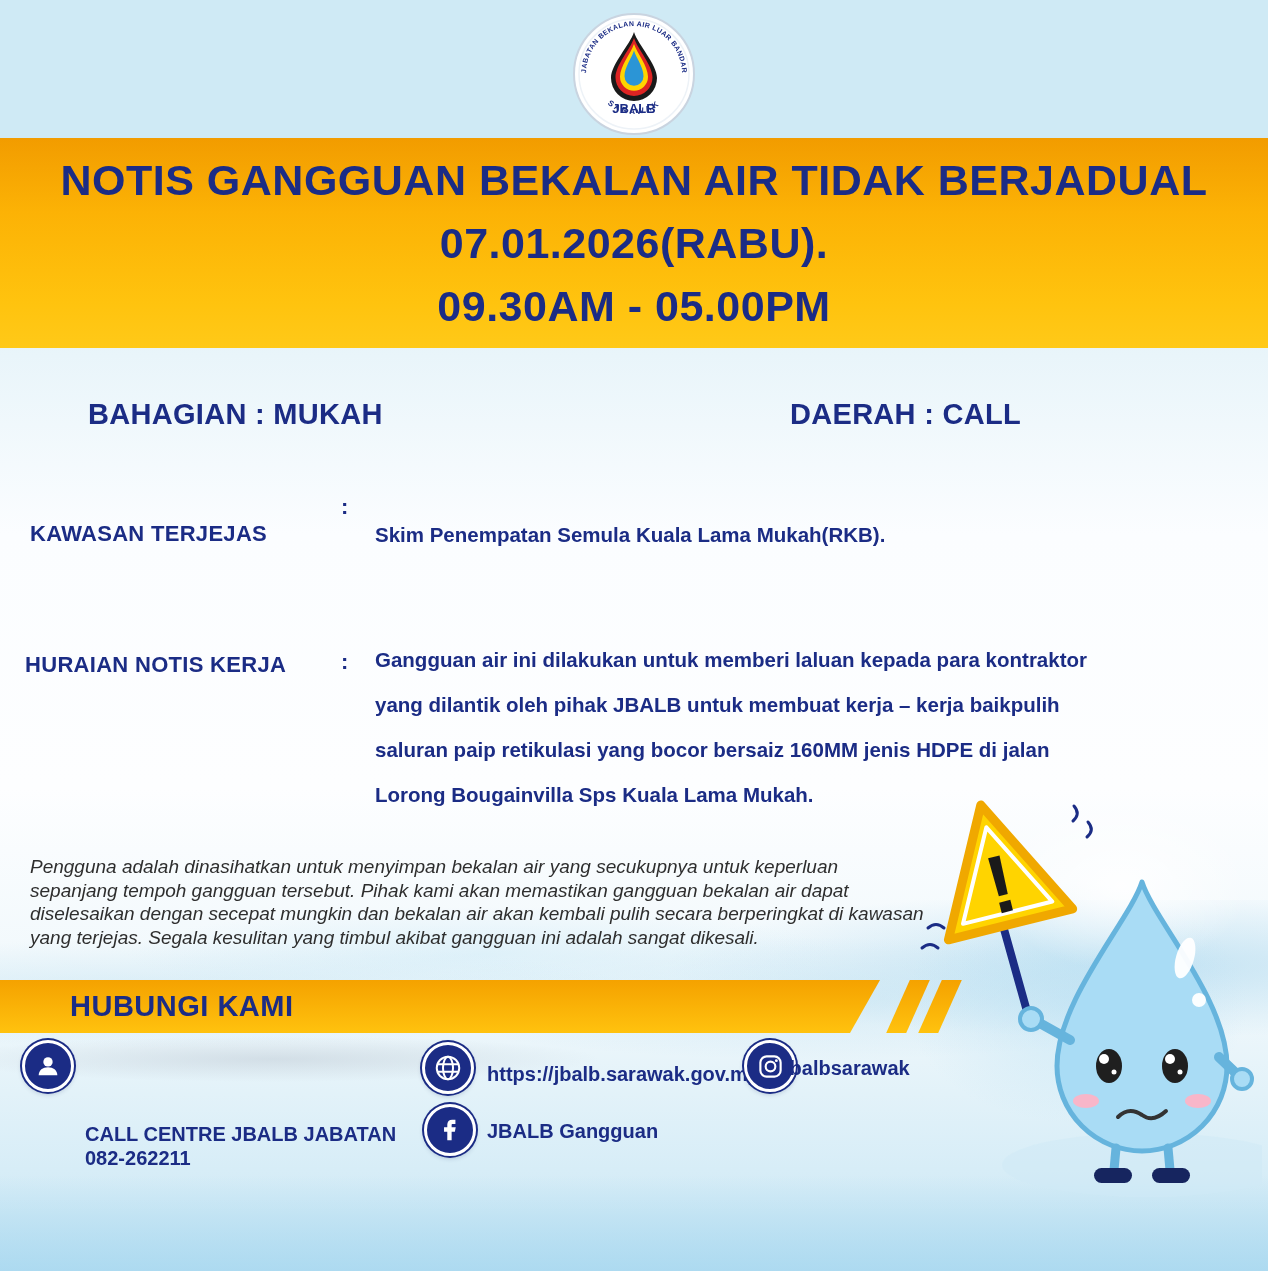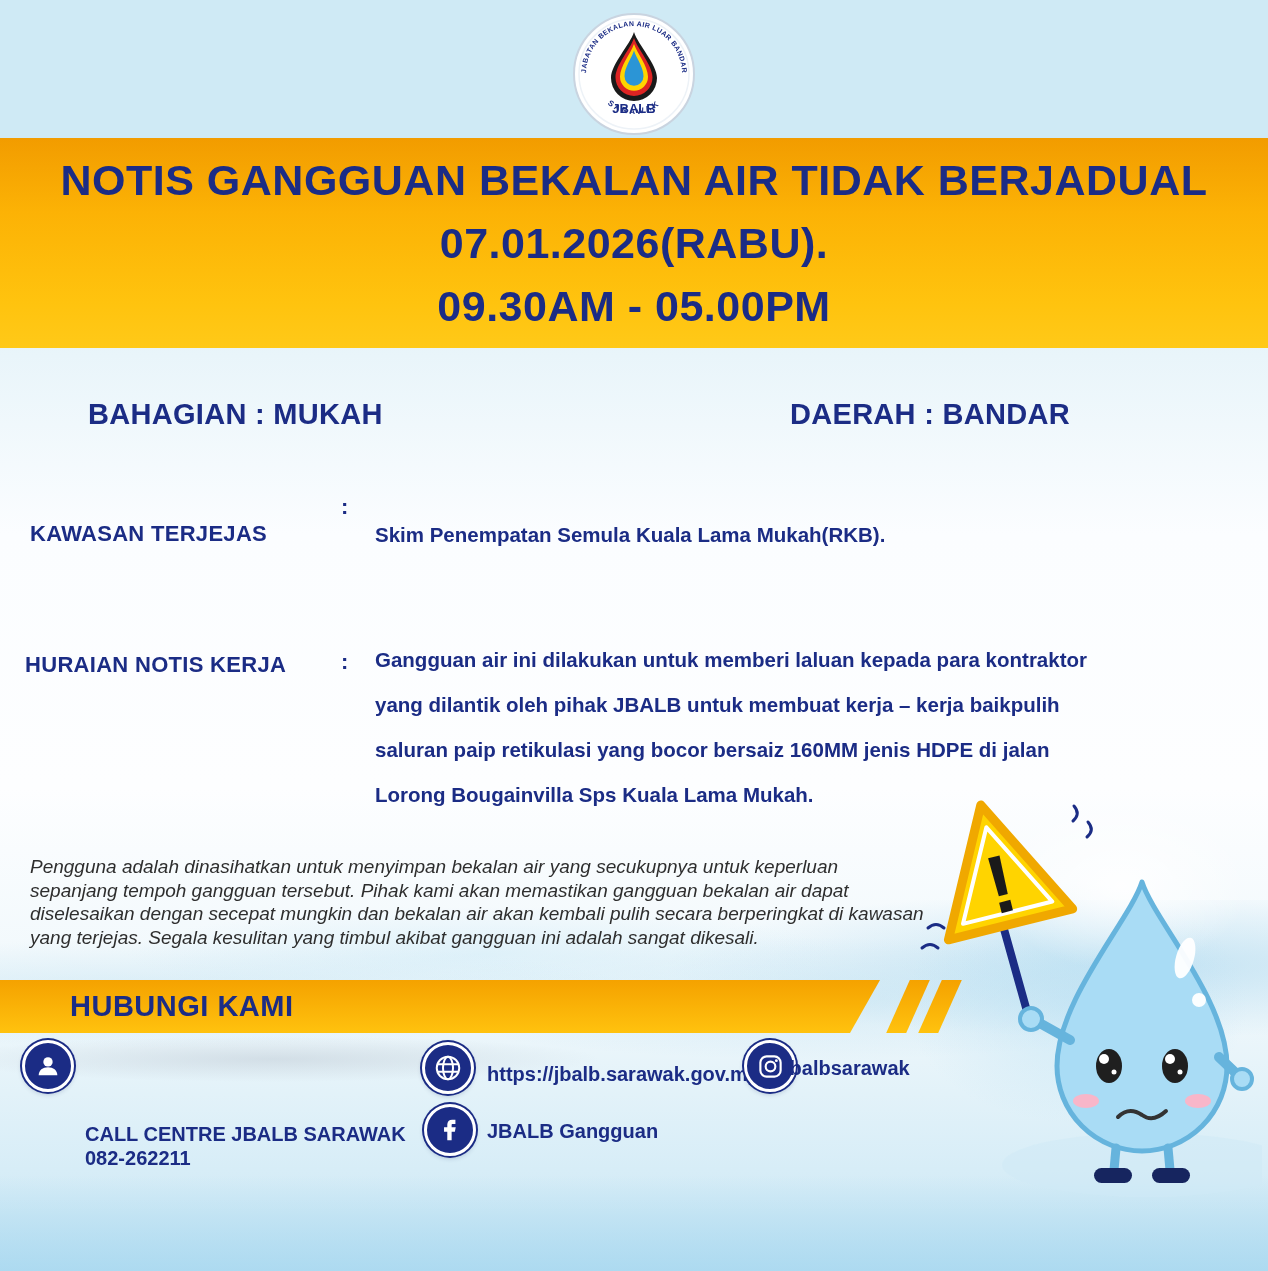--- a/index.html
+++ b/index.html
@@ -142,21 +142,21 @@
     </svg>
   </div>
 
   <div class="banner">
     <div class="banner-line">NOTIS GANGGUAN BEKALAN AIR TIDAK BERJADUAL</div>
     <div class="banner-line">07.01.2026(RABU).</div>
     <div class="banner-line">09.30AM - 05.00PM</div>
   </div>
 
   <div class="region" id="region-bahagian">BAHAGIAN : MUKAH</div>
-  <div class="region" id="region-daerah">DAERAH : BANDAR</div>
+  <div class="region" id="region-daerah">DAERAH : CALL</div>
 
   <div class="field-label" id="kawasan-label">KAWASAN TERJEJAS</div>
   <div class="field-colon" id="kawasan-colon">:</div>
   <div class="field-value" id="kawasan-value">Skim Penempatan Semula Kuala Lama Mukah(RKB).</div>
 
   <div class="field-label" id="huraian-label">HURAIAN NOTIS KERJA</div>
   <div class="field-colon" id="huraian-colon">:</div>
   <div class="huraian-lines">
     <div>Gangguan air ini dilakukan untuk memberi laluan kepada para kontraktor</div>
     <div>yang dilantik oleh pihak JBALB untuk membuat kerja – kerja baikpulih</div>
@@ -177,21 +177,21 @@
   <div class="stripe" id="stripe1"></div>
   <div class="stripe" id="stripe2"></div>
 
   <div class="cicon" id="icon-call">
     <svg width="28" height="28" viewBox="0 0 24 24">
       <circle cx="12" cy="8.5" r="4" fill="#ffffff"></circle>
       <path d="M4 20 c0-4.5 3.6-7 8-7 s8 2.5 8 7 Z" fill="#ffffff"></path>
     </svg>
   </div>
   <div class="contact-text" id="text-call">
-    <div>CALL CENTRE JBALB SARAWAK</div>
+    <div>CALL CENTRE JBALB JABATAN</div>
     <div>082-262211</div>
   </div>
 
   <div class="cicon" id="icon-web">
     <svg width="30" height="30" viewBox="0 0 24 24" fill="none" stroke="#ffffff" stroke-width="1.6">
       <circle cx="12" cy="12" r="9"></circle>
       <ellipse cx="12" cy="12" rx="4" ry="9"></ellipse>
       <path d="M3.5 9 h17 M3.5 15 h17"></path>
     </svg>
   </div>

